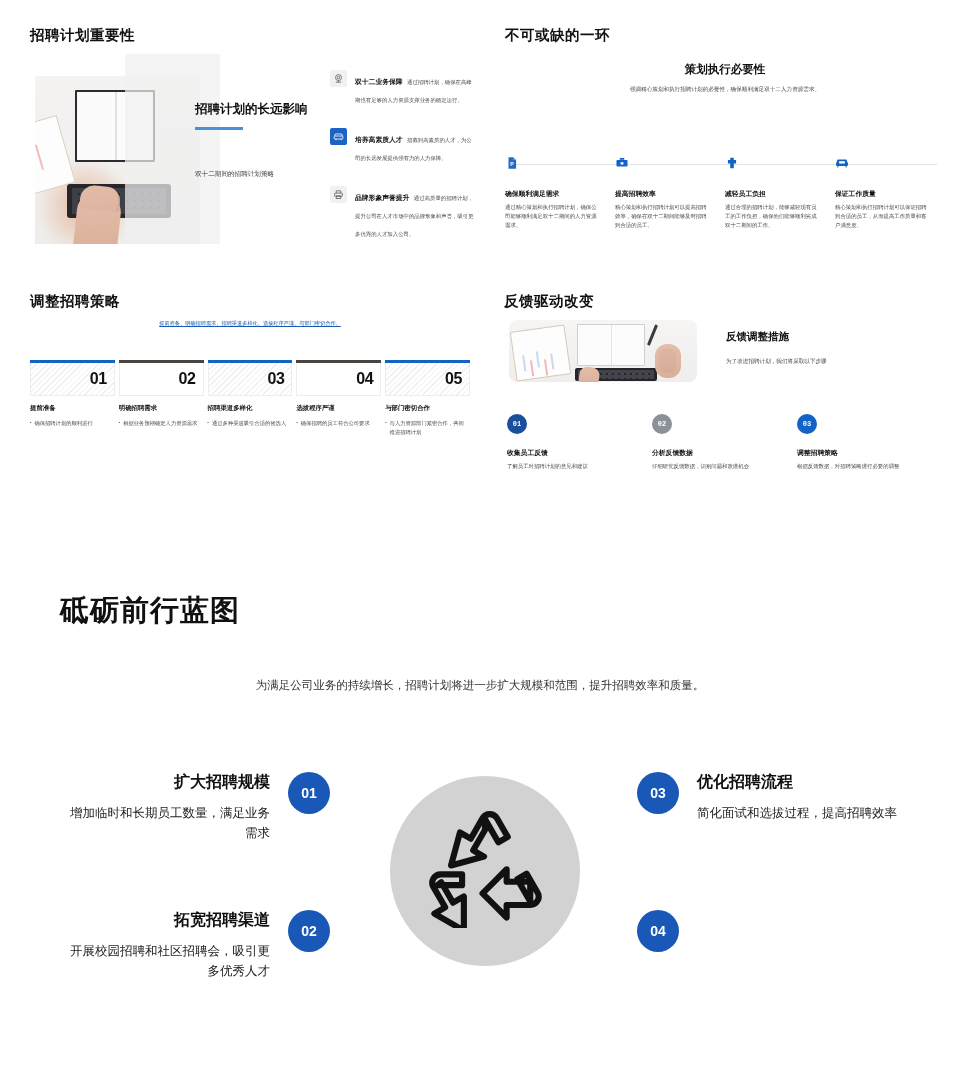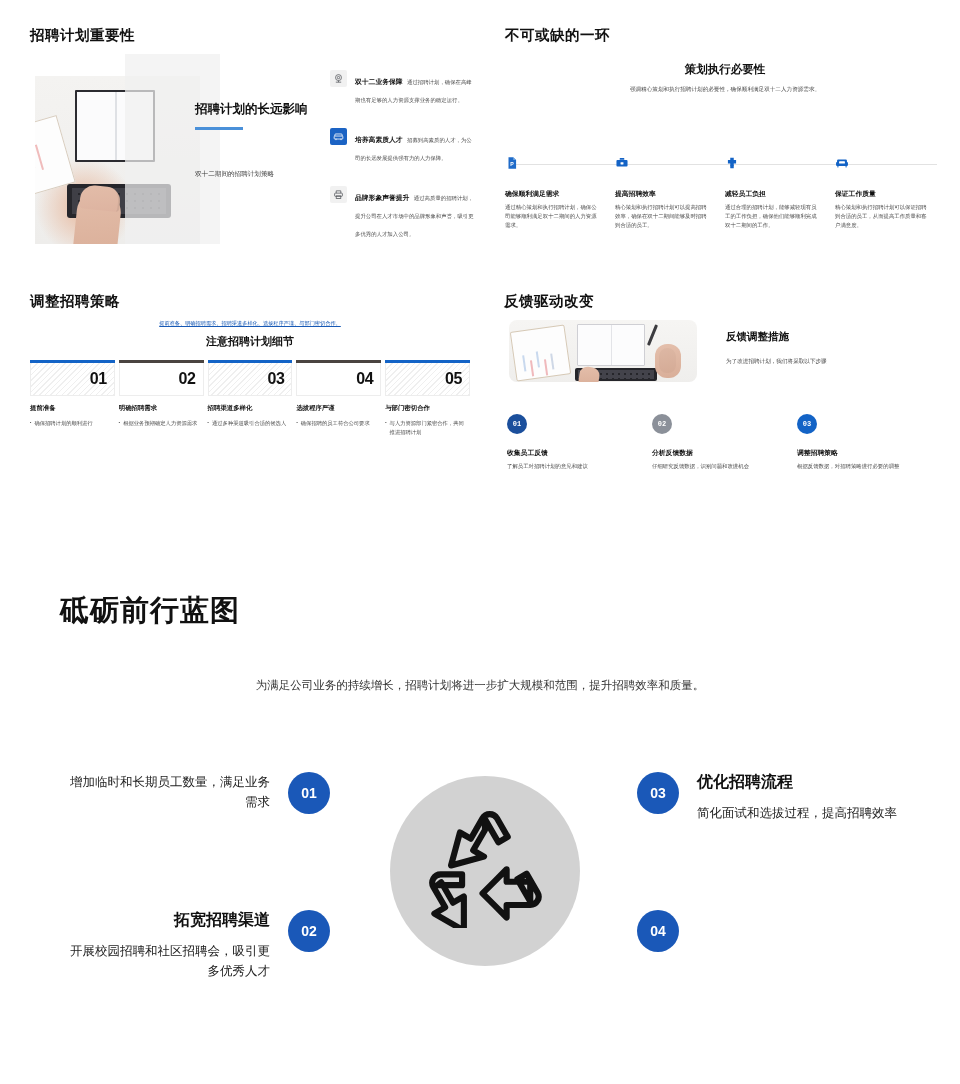--- a/index.html
+++ b/index.html
@@ -357,21 +357,20 @@
         </div>
         <div class="p2-ch">保证工作质量</div>
         <div class="p2-cb">精心策划和执行招聘计划可以保证招聘到合适的员工，从而提高工作质量和客户满意度。</div>
       </div>
     </div>
   </section>
 
   <section class="panel" id="panel-action">
     <h2 class="panel-title">调整招聘策略</h2>
     <a class="p3-link">提前准备、明确招聘需求、招聘渠道多样化、选拔程序严谨、与部门密切合作。</a>
-    <div class="p3-h">注意招聘计划细节</div>
 
     <div class="p3-cards">
       <div class="p3-card">
         <div class="p3-bar"></div>
         <div class="p3-num-box">
           <span class="p3-num">01</span>
         </div>
       </div>
       <div class="p3-card alt">
         <div class="p3-bar"></div>
@@ -479,20 +478,21 @@
         <svg viewBox="0 0 24 24" fill="none" stroke="#111" stroke-width="1.25" stroke-linejoin="round" stroke-linecap="round">
           <path d="M11.99 4.05 9.6 8.2l2.2 1.27-3.35.9-3.35.9 .9-3.35.9-3.35 2.2 1.27 2.39-4.15a1.7 1.7 0 0 1 2.95 0l2.18 3.78-1.9 1.1-2.73-4.72z"></path>
           <path d="M21.2 14.6 16.4 14.6l0-2.54-2.45 2.45-2.45 2.45 2.45 2.45 2.45 2.45 0-2.54 4.8 0a1.7 1.7 0 0 0 1.48-2.55l-2.2-3.8-1.9 1.1 2.62 4.53z"></path>
           <path d="M3.1 14.7l2.4 4.15 2.2-1.27 0 3.47 0 3.47-3.0-1.73-3.0-1.73 2.2-1.27-2.4-4.16a1.7 1.7 0 0 1 1.48-2.55l4.36 0 0 2.2-5.0 0z"></path>
         </svg>
       </span>
     </div>
 
     <div class="hero-item left" id="hero-item-1">
       <div class="hero-txt">
+        <div class="hero-h">扩大招聘规模</div>
         <div class="hero-p">增加临时和长期员工数量，满足业务需求</div>
       </div>
       <div class="hero-badge">01</div>
     </div>
 
     <div class="hero-item left" id="hero-item-2">
       <div class="hero-txt">
         <div class="hero-h">拓宽招聘渠道</div>
         <div class="hero-p">开展校园招聘和社区招聘会，吸引更多优秀人才</div>
       </div>

